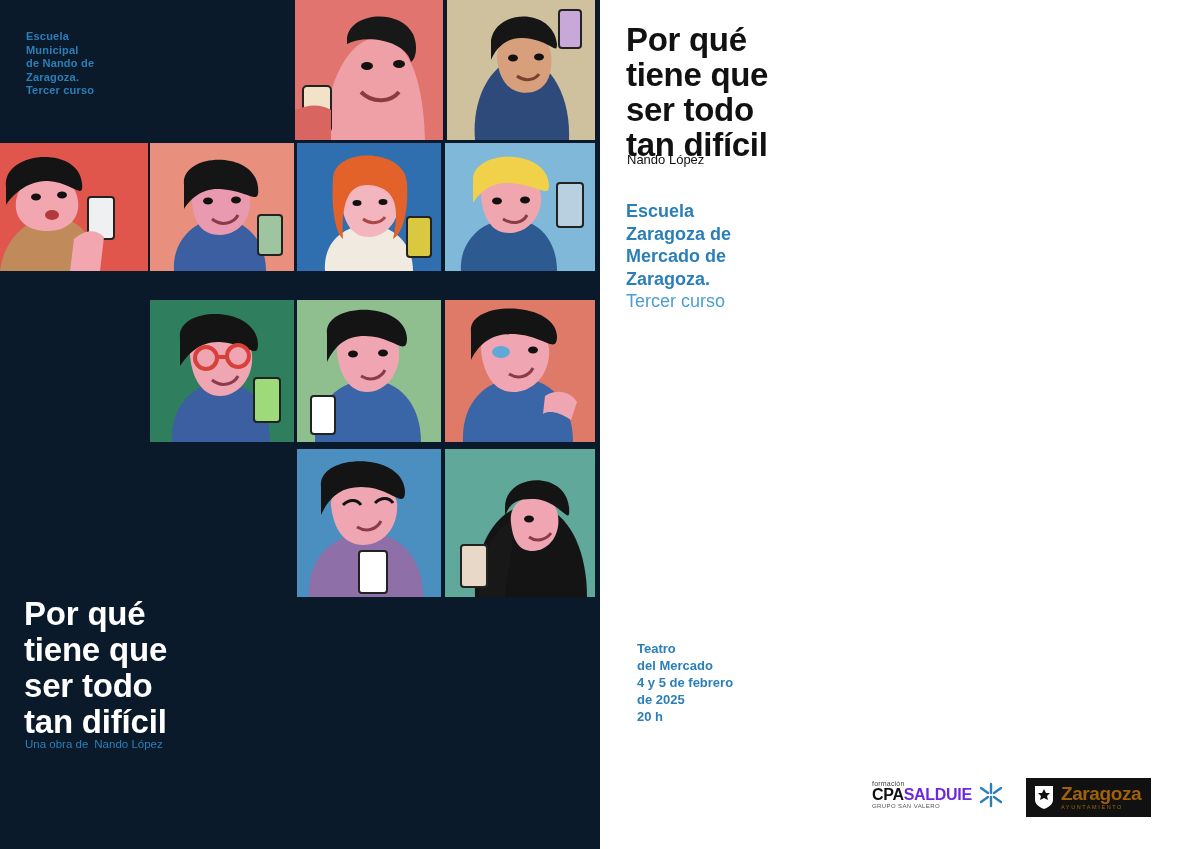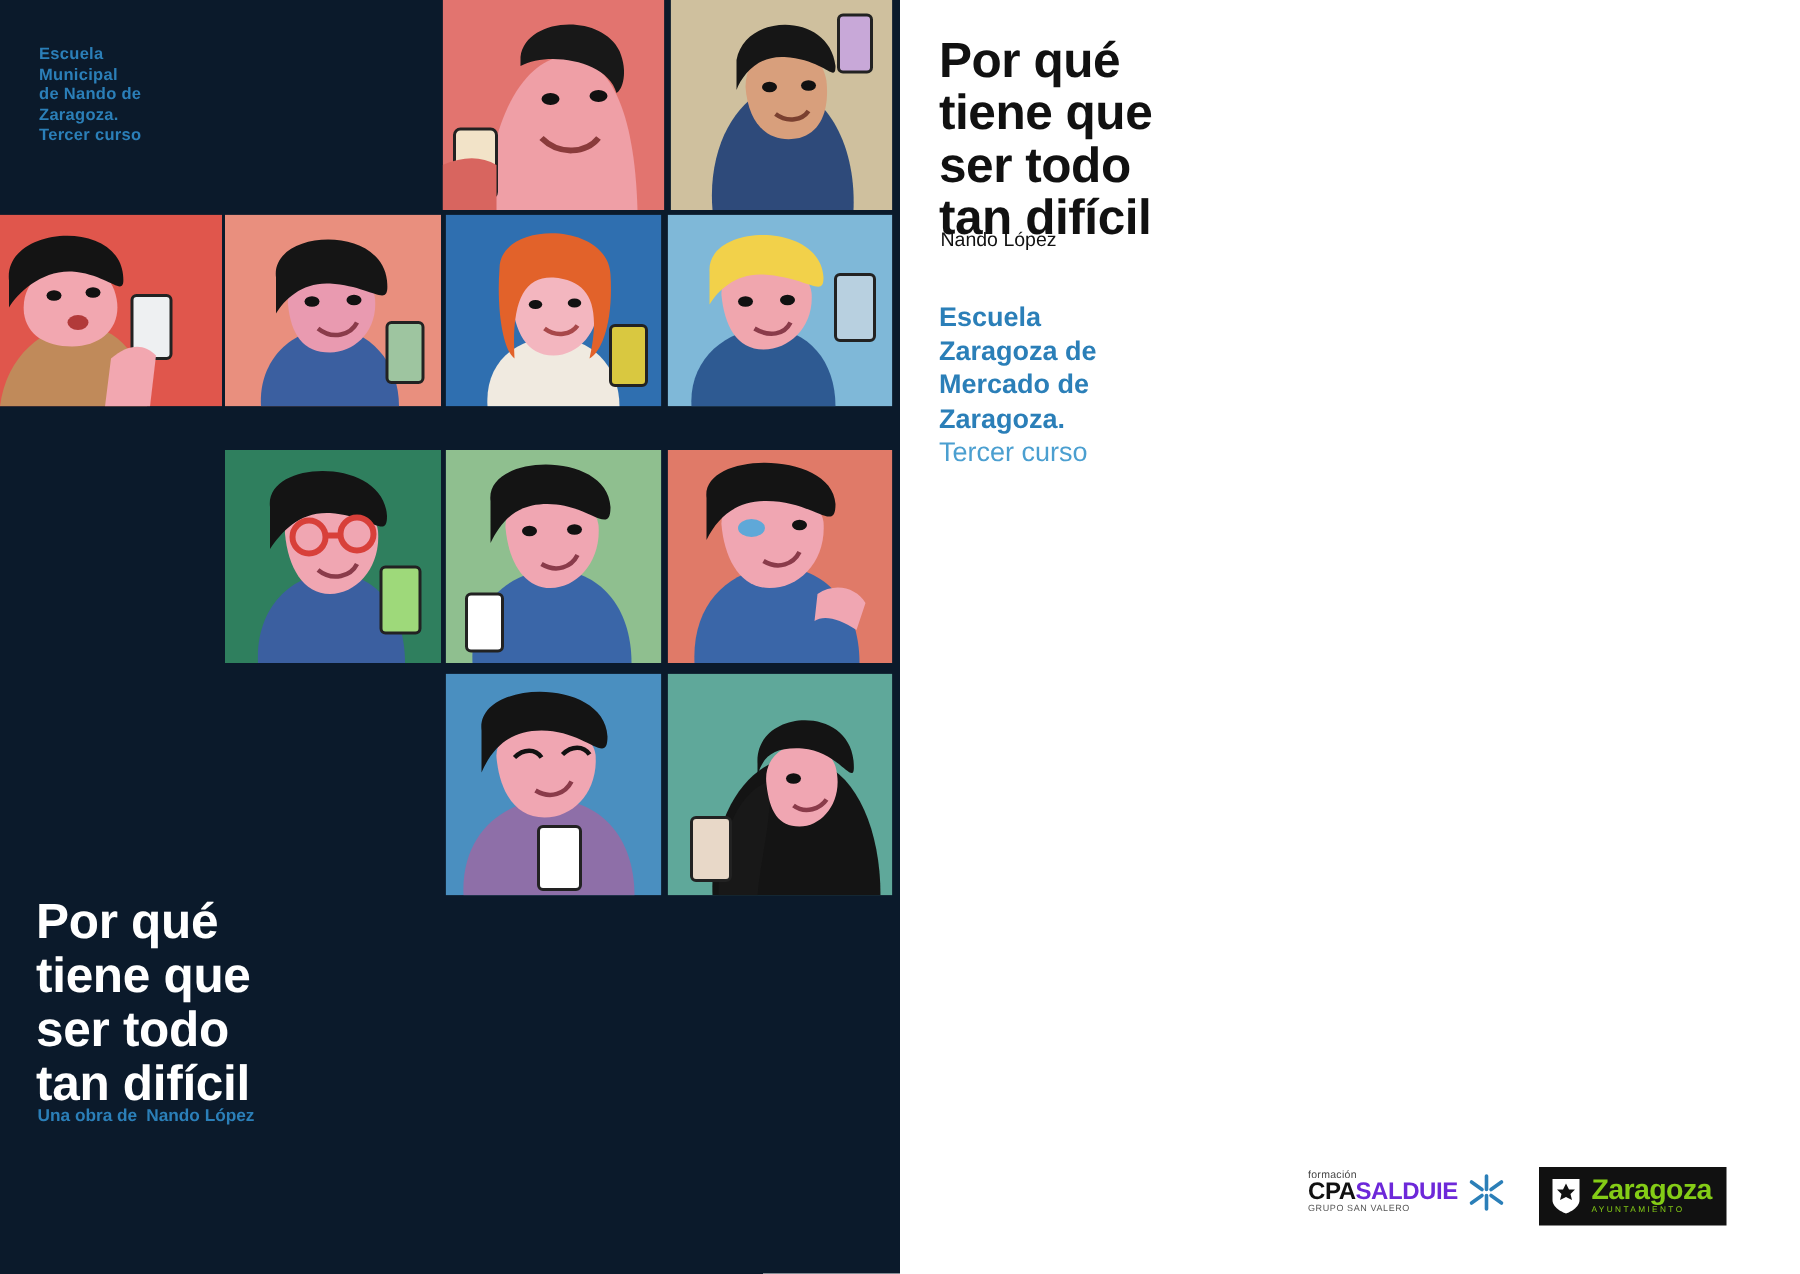--- a/index.html
+++ b/index.html
@@ -49,21 +49,21 @@
     font-size: 33px;
     font-weight: bold;
     line-height: 36px;
     letter-spacing: -0.2px;
   }
   .poster-author-line {
     position: absolute;
     left: 25px;
     top: 738px;
     font-size: 11.5px;
-    font-weight: bold;
+    font-weight: normal;
     color: #2b7fb8;
   }
   .poster-author-line .name {
     color: #2b7fb8;
     margin-left: 6px;
   }
 
   
   .grid {
     position: absolute;
@@ -156,21 +156,21 @@
     color: #555;
     letter-spacing: 0.4px;
   }
   .salduie-mark { width: 26px; height: 26px; }
 
   .logo-zaragoza {
     position: absolute;
     left: 1026px;
     top: 778px;
     background: #111111;
-    color: #84cc16;
+    color: #a16207;
     display: flex;
     align-items: center;
     gap: 7px;
     padding: 6px 10px 6px 8px;
   }
   .shield { width: 20px; height: 25px; }
   .zgz-text { line-height: 1; }
   .zgz-main {
     font-size: 19px;
     font-weight: bold;
@@ -364,20 +364,27 @@
     <div class="school-block">
       <div>Escuela</div>
       <div>Zaragoza de</div>
       <div>Mercado de</div>
       <div>Zaragoza.</div>
       <div class="third">Tercer curso</div>
     </div>
 
   </div>
 
+  <div class="venue-block">
+    <div>Teatro</div>
+    <div>del Mercado</div>
+    <div>4 y 5 de febrero</div>
+    <div>de 2025</div>
+    <div>20 h</div>
+  </div>
 
   <div class="logo-salduie">
     <div class="salduie-text">
       <div class="salduie-top">formación</div>
       <div class="salduie-main"><span>CPA</span><span class="blue">SALDUIE</span></div>
       <div class="salduie-sub">GRUPO SAN VALERO</div>
     </div>
     <span class="salduie-mark">
       <svg viewBox="0 0 26 26" width="26" height="26">
         <g stroke="#2b7fb8" stroke-width="2.4" stroke-linecap="round">

